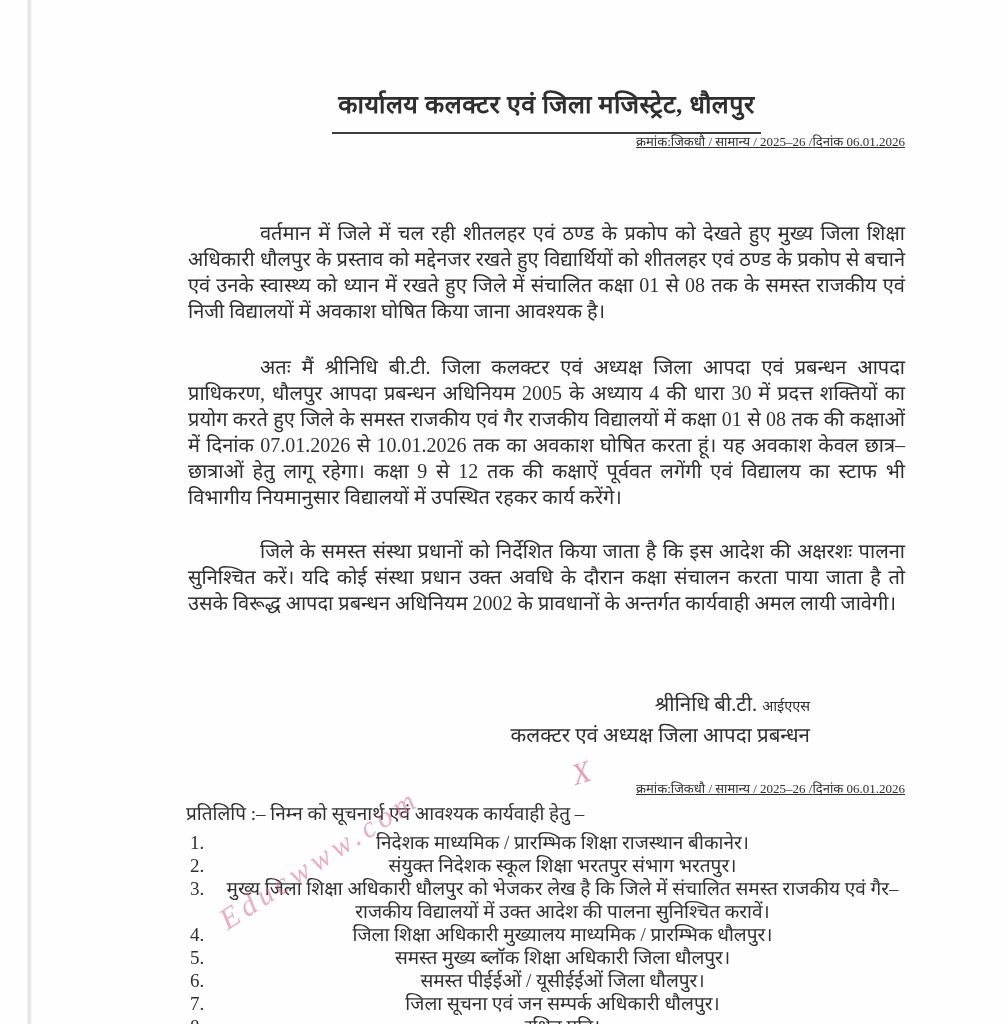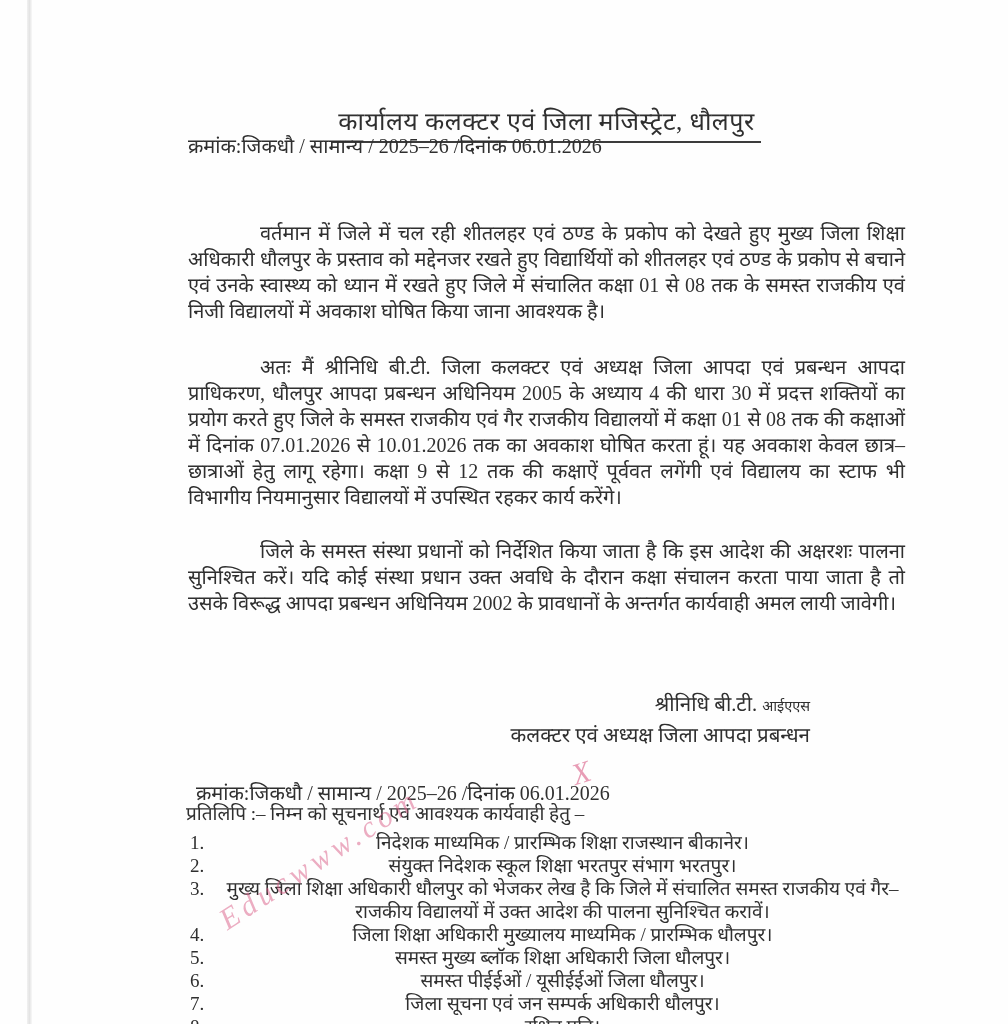--- a/index.html
+++ b/index.html
@@ -14,28 +14,28 @@
     font-family:"Liberation Serif","DejaVu Serif",serif;
   }
   .scan-edge {
     position:absolute; left:27px; top:0; width:5px; height:1024px;
     background:linear-gradient(to right,#f1f1f1,#e4e4e4,#f8f8f8);
   }
   .title-wrap {
     position:absolute; left:188px; top:86px; width:717px; text-align:center;
   }
   .title {
-    display:inline-block; margin:17px;
-    font-size:25px; font-weight:400; letter-spacing:0.5px;
-    border-bottom:2px solid #3c3c3c; padding:0 6px 4px 6px;
+    display:inline-block; margin:0;
+    font-size:25px; font-weight:700; letter-spacing:0.5px;
+    border-bottom:2px solid #3c3c3c; padding:0 6px 12px 6px;
   }
   .refline {
     position:absolute; left:188px; width:717px;
-    display:flex; justify-content:flex-start;
-    font-size:20px; white-space:nowrap;
+    display:flex; justify-content:flex-end;
+    font-size:13px; white-space:nowrap;text-decoration:underline;
   }
   .refline1 { top:132px; }
   .refline2 { top:779px; left:196px; width:709px; }
   .order-heading {
     position:absolute; left:188px; top:170px; width:717px;
     text-align:center; font-size:21px; font-weight:500; letter-spacing:1px;
   }
   .para {
     position:absolute; left:188px; width:717px; margin:0;
     font-size:20px; line-height:26px;

